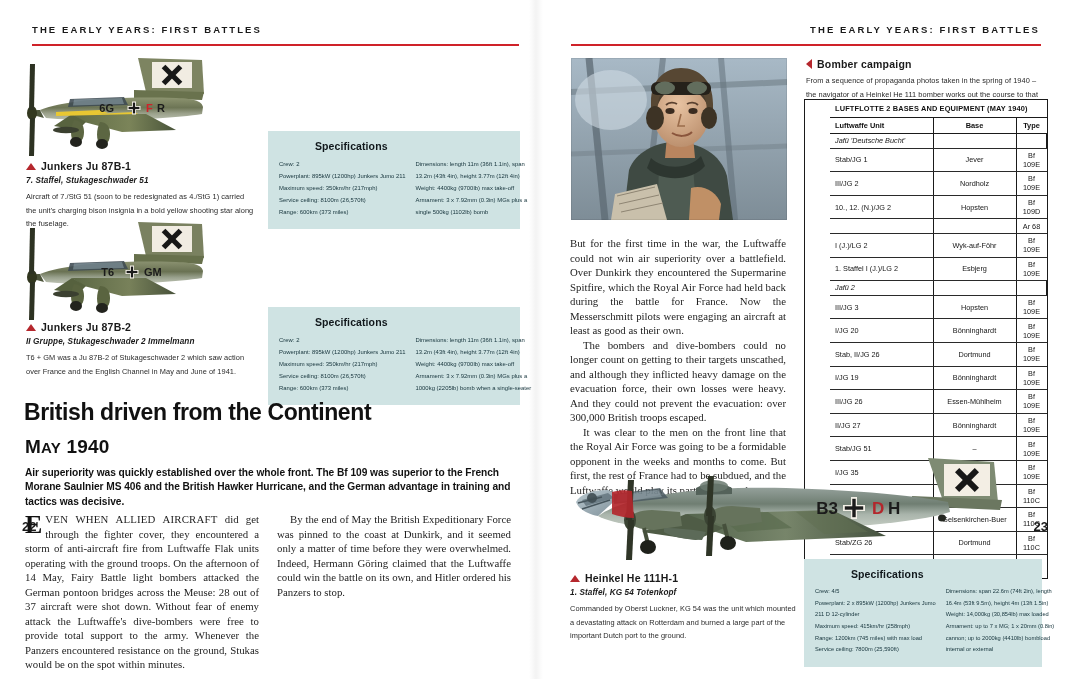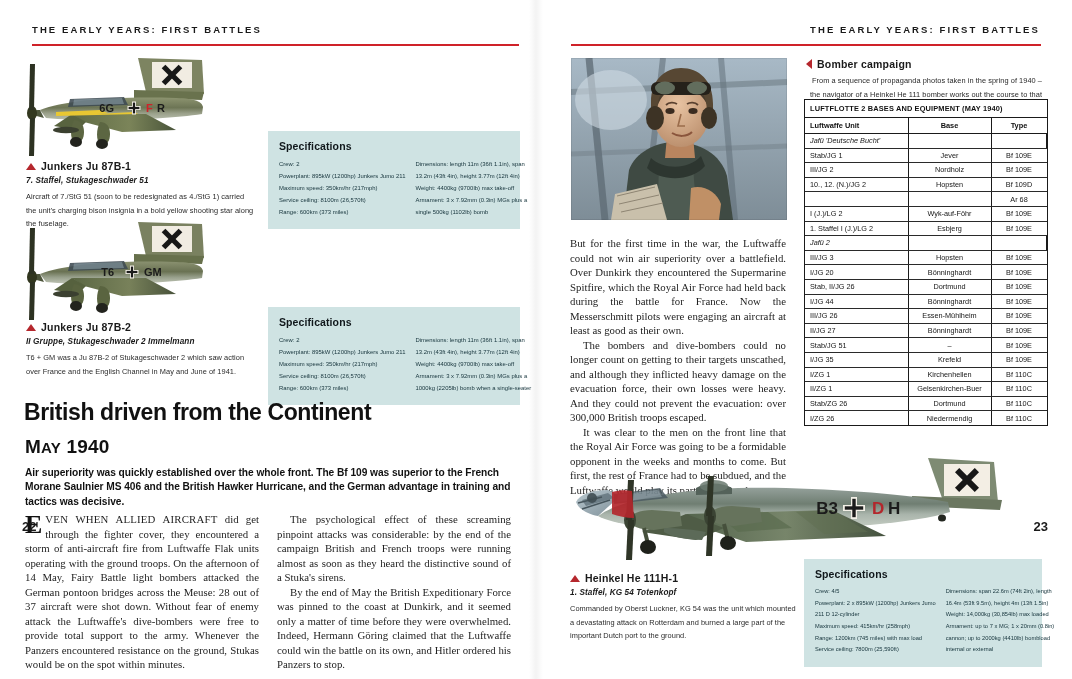--- a/index.html
+++ b/index.html
@@ -57,20 +57,21 @@
     font-size: 7.4px; color: #2a2a2a; line-height: 1.85; letter-spacing: .05px;
   }
 
   
   .specs {
     position: absolute; background: #cfe3e3; padding: 9px 11px 11px 11px;
   }
   .specs h4 {
     font-size: 10.5px; font-weight: bold; color: #11181c; margin-bottom: 6px;
     letter-spacing: .1px;
+    margin-left: 36px;
   }
   .specs .cols { display: flex; gap: 10px; }
   .specs .col { flex: 1; }
   .specs .line {
     font-size: 5.9px; color: #15333b; line-height: 2.05; white-space: nowrap;
     letter-spacing: .02px;
   }
   .specs.wide .line { font-size: 5.7px; }
 
   
@@ -104,21 +105,21 @@
     padding: 2px 3px 0 0; color: #111;
   }
   .smallcaps { font-variant: small-caps; letter-spacing: .2px; }
 
   
   .photo { position: absolute; overflow: hidden; }
 
   
   .dtable {
     position: absolute; border: 1.2px solid #1a1a1a; border-collapse: collapse;
-    width: 244px; background: #fff;
+    width: 244px; background: #fff; padding-left: 25px;
   }
   .dtable table { border-collapse: collapse; width: 100%; }
   .dtable caption {
     font-size: 7.4px; font-weight: bold; text-align: left; padding: 4px 5px 4px 5px;
     color: #111; letter-spacing: .15px; border-bottom: 1.2px solid #1a1a1a;
   }
   .dtable th {
     font-size: 7.4px; font-weight: bold; padding: 3px 5px; color: #111;
     border-bottom: 1.2px solid #1a1a1a; border-right: 1.2px solid #1a1a1a;
   }
@@ -327,21 +328,20 @@
     <div class="subhead" style="left:25px; top:436px;">
       <span>M</span><span class="sc">AY</span>&nbsp;<span>1940</span>
     </div>
     <div class="standfirst" style="left:25px; top:466px; width:486px;">Air superiority was quickly established over the whole front. The Bf 109 was superior to the French Morane Saulnier MS 406 and the British Hawker Hurricane, and the German advantage in training and tactics was decisive.</div>
 
     <div class="bodycol" style="left:25px; top:512px; width:234px;">
       <p class="first"><span class="dropcap">E</span><span class="smallcaps">VEN WHEN ALLIED AIRCRAFT</span><span> did get through the fighter cover, they encountered a storm of anti-aircraft fire from Luftwaffe Flak units operating with the ground troops. On the afternoon of 14 May, Fairy Battle light bombers attacked the German pontoon bridges across the Meuse: 28 out of 37 aircraft were shot down. Without fear of enemy attack the Luftwaffe's dive-bombers were free to provide total support to the army. Whenever the Panzers encountered resistance on the ground, Stukas would be on the spot within minutes.</span></p>
     </div>
 
     <div class="bodycol" style="left:277px; top:512px; width:234px;">
-      <p>The psychological effect of these screaming pinpoint attacks was considerable: by the end of the campaign British and French troops were running almost as soon as they heard the distinctive sound of a Stuka's sirens.</p>
       <p>By the end of May the British Expeditionary Force was pinned to the coast at Dunkirk, and it seemed only a matter of time before they were overwhelmed. Indeed, Hermann Göring claimed that the Luftwaffe could win the battle on its own, and Hitler ordered his Panzers to stop.</p>
     </div>
 
     <div class="page-num">22</div>
   </div>
 
   <div class="page R">
 
     <div class="runhead">THE EARLY YEARS: FIRST BATTLES</div>
     <div class="rule"></div>
@@ -398,21 +398,21 @@
         <path d="M40 162 L44 136 L86 126 L96 162 Z" fill="#c9c0ab"></path>
         <path d="M46 138 L84 129" stroke="#8e8573" stroke-width="1"></path>
         <path d="M48 146 L88 137" stroke="#8e8573" stroke-width="1"></path>
         <path d="M50 154 L92 145" stroke="#8e8573" stroke-width="1"></path>
         <path d="M120 130 C132 126, 146 134, 150 146 L148 162 L118 162 Z" fill="#c09066"></path>
 
         <rect width="216" height="162" fill="none" stroke="rgba(0,0,0,.08)" stroke-width="2"></rect>
       </svg>
     </div>
 
-    <div class="caption" style="left:270px; top:58px; width:236px;text-align:right;">
+    <div class="caption" style="left:270px; top:58px; width:236px;">
       <div class="cap-title">
         <span class="tri" style="border-bottom:none; border-left:none; border-right:6px solid #b5272d; border-top:5px solid transparent; border-bottom:5px solid transparent; width:0; height:0;"></span>
         <span>Bomber campaign</span>
       </div>
       <div class="cap-body">From a sequence of propaganda photos taken in the spring of 1940 – the navigator of a Heinkel He 111 bomber works out the course to that day's target.</div>
     </div>
 
     <div class="dtable" style="left:268px; top:99px;">
       <table>
         <caption>LUFTFLOTTE 2 BASES AND EQUIPMENT (MAY 1940)</caption>
@@ -473,21 +473,21 @@
               <td class="c1">I/JG 20</td>
               <td class="c2">Bönninghardt</td>
               <td class="c3">Bf 109E</td>
             </tr>
           <tr>
               <td class="c1">Stab, II/JG 26</td>
               <td class="c2">Dortmund</td>
               <td class="c3">Bf 109E</td>
             </tr>
           <tr>
-              <td class="c1">I/JG 44</td>
+              <td class="c1">I/JG 19</td>
               <td class="c2">Bönninghardt</td>
               <td class="c3">Bf 109E</td>
             </tr>
           <tr>
               <td class="c1">III/JG 26</td>
               <td class="c2">Essen-Mühlheim</td>
               <td class="c3">Bf 109E</td>
             </tr>
           <tr>
               <td class="c1">II/JG 27</td>

